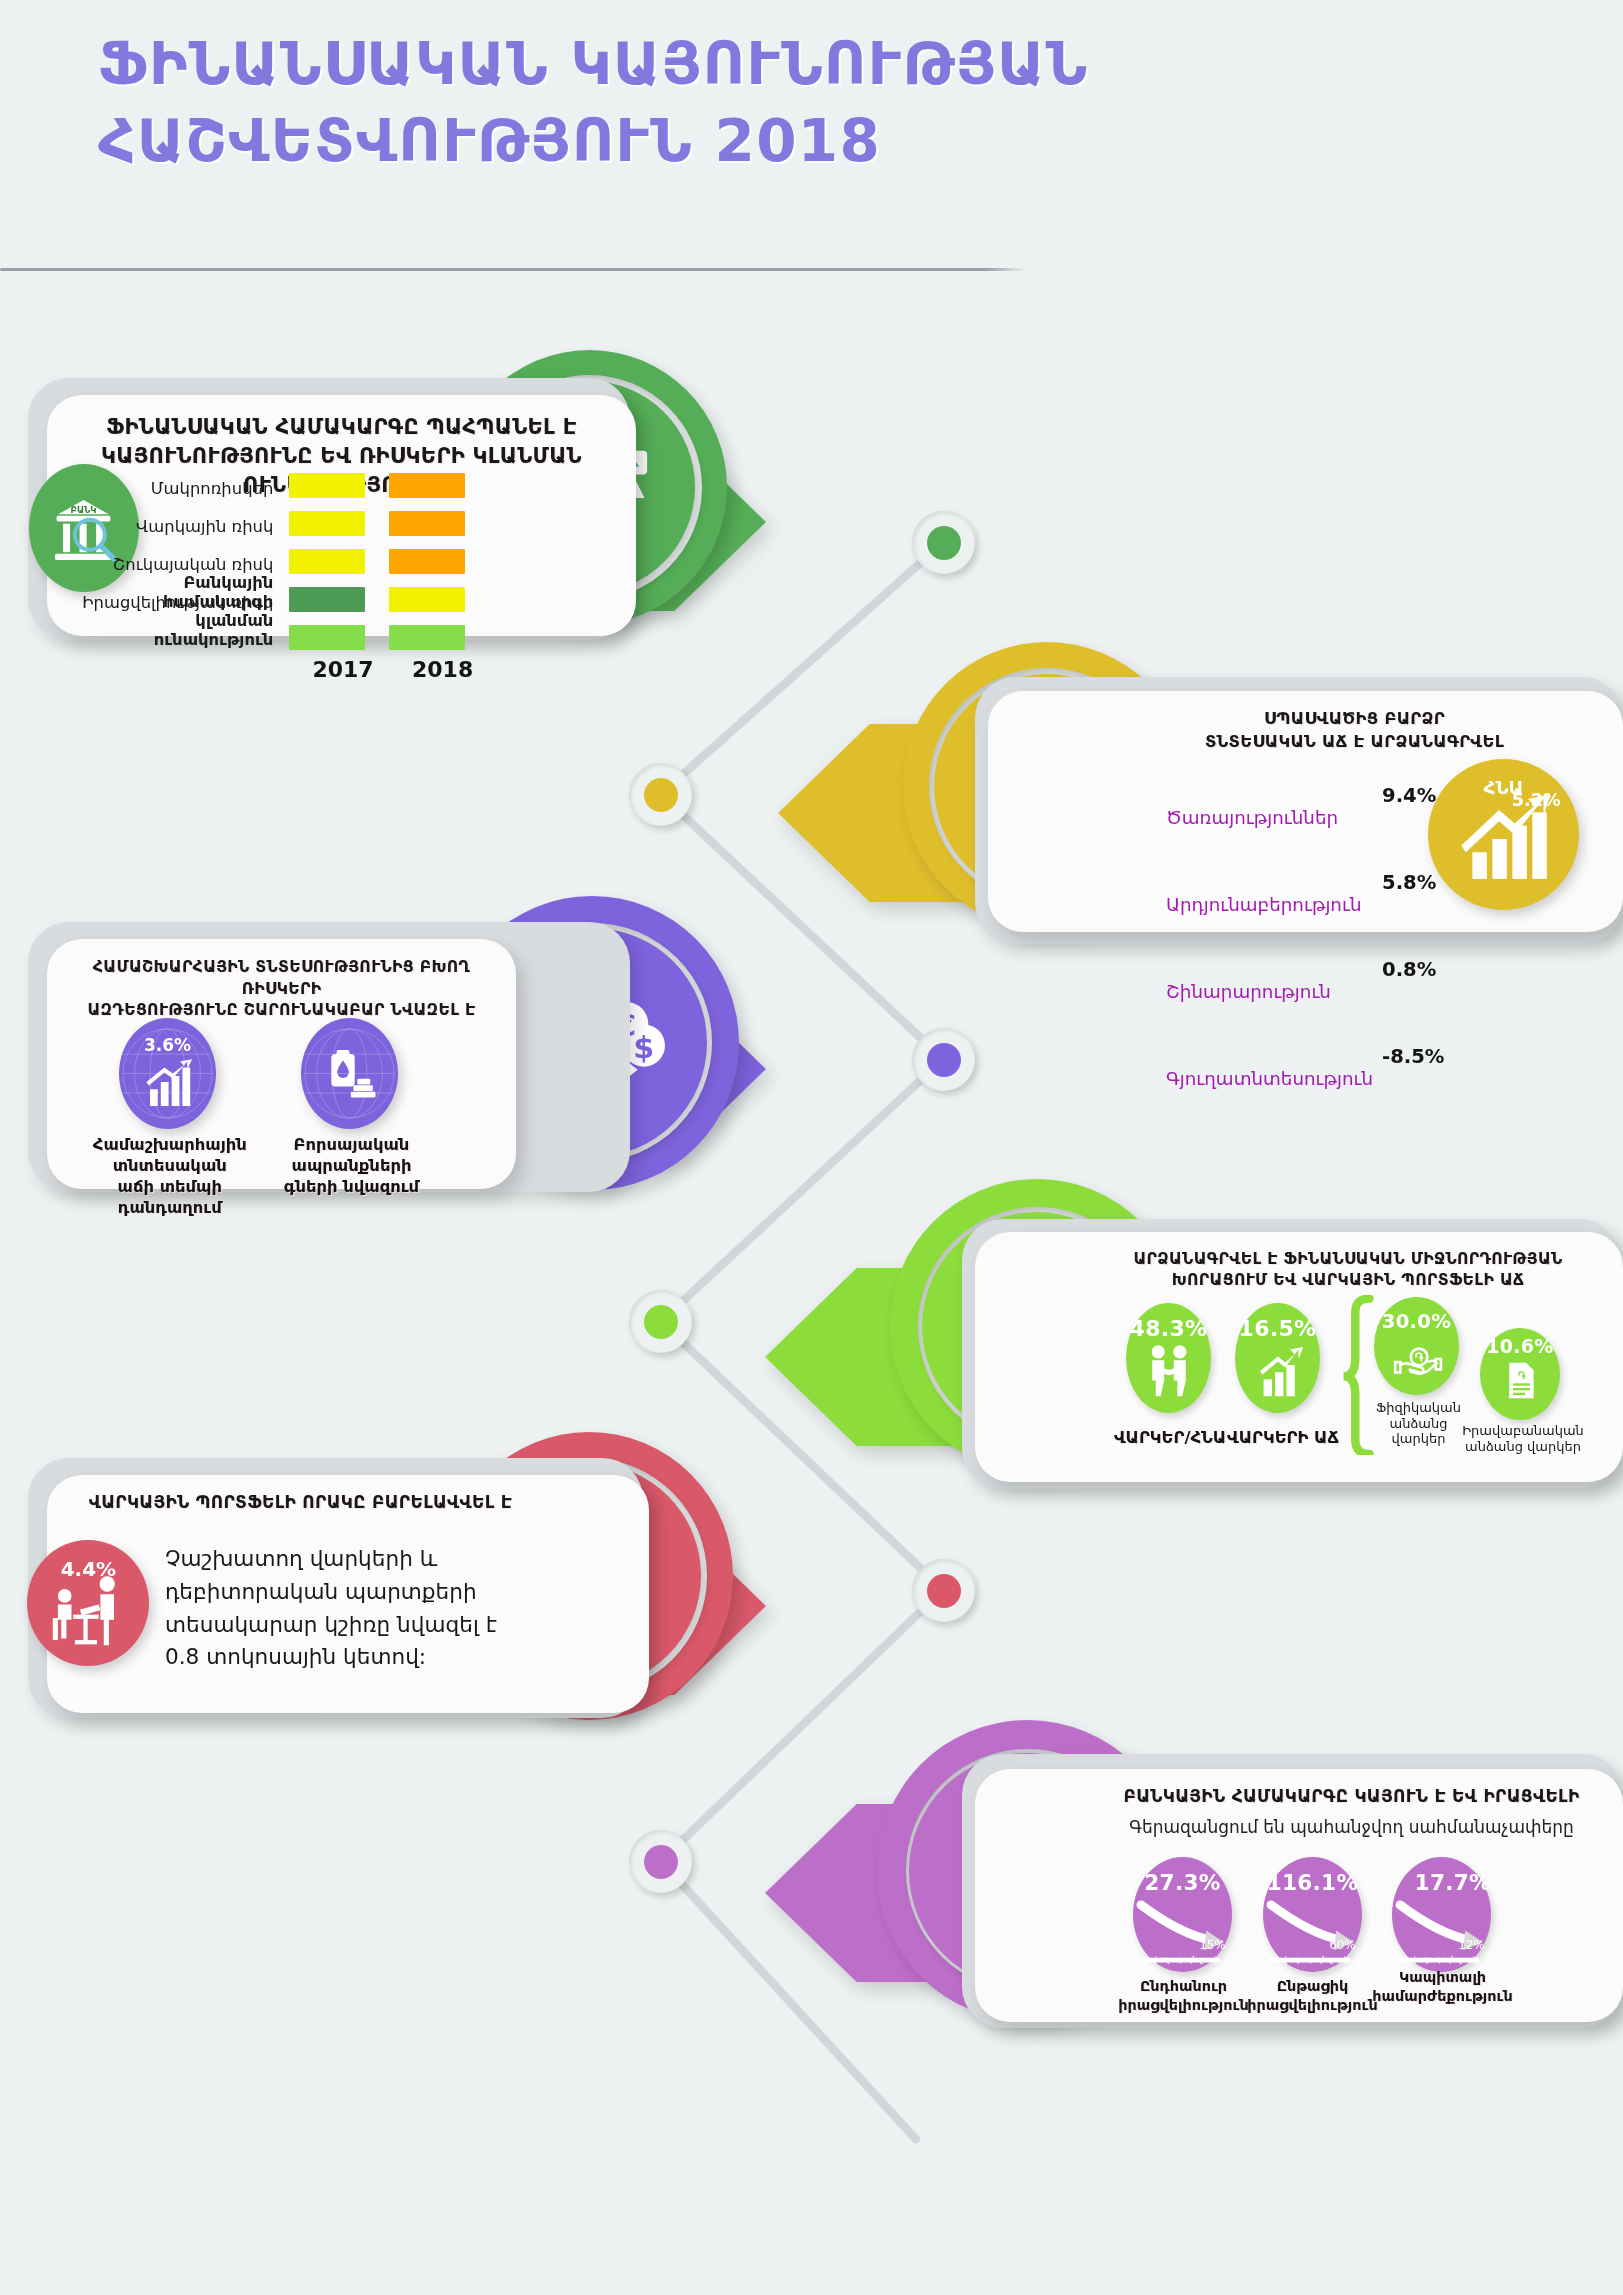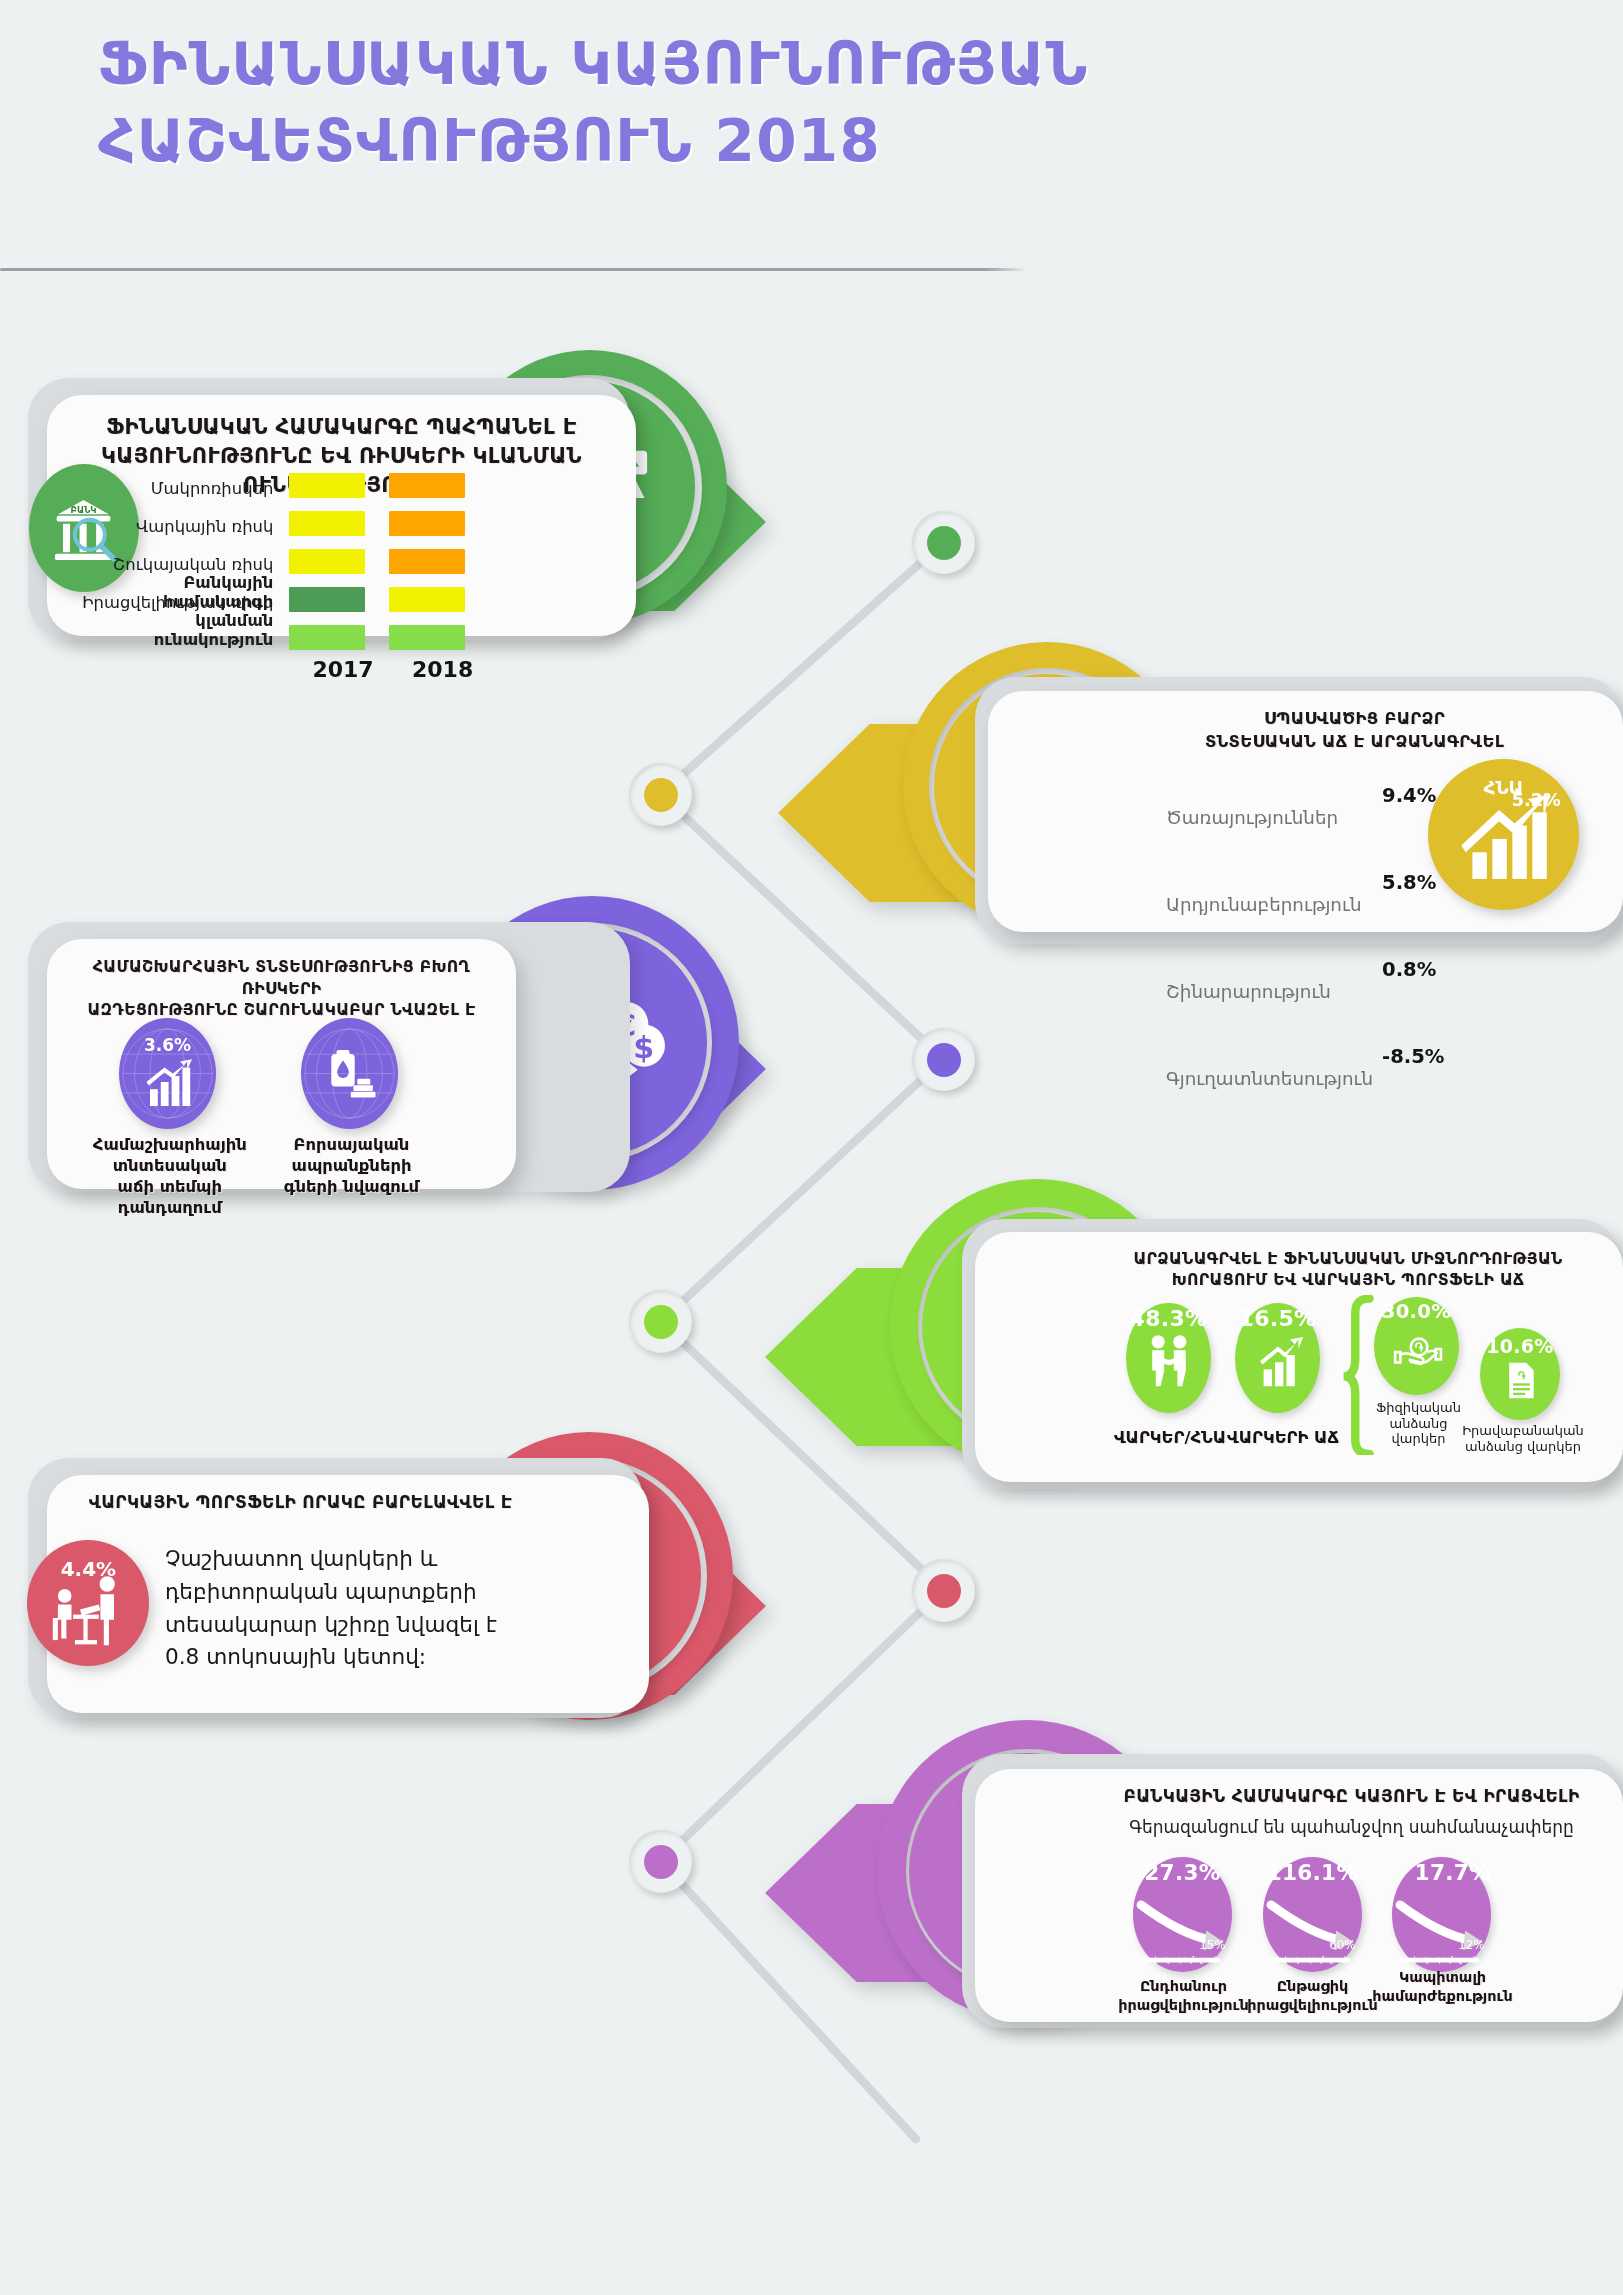--- a/index.html
+++ b/index.html
@@ -78,30 +78,30 @@
   
   .risk-row { display:flex; align-items:flex-end; height:30px; margin-bottom:7.9px; }
   .risk-label { width: 216px; text-align:right; padding-right:15.7px; font-size:16.4px; color:#1b1c1e; }
   .risk-label.two { line-height:1.15; font-weight:bold; font-size:16.4px; }
   .swatch { width: 76px; height: 25px; margin-right: 23.6px; border-radius:1.3px; }
   .yearrow { display:flex; margin-left:232px; }
   .yearlbl { width:76px; margin-right:23.6px; text-align:center; font-weight:bold; font-size:22px; color:#141414; }
 
   
   .srow { display:flex; align-items:center; margin-bottom:22px; }
-  .sname { width: 216px; font-size: 18.3px; color:#737373;margin-top:44px; }
+  .sname { width: 216px; font-size: 18.3px; color:#a21caf;margin-top:44px; }
   .sval  { font-size: 19.6px; font-weight: bold; color:#141414; }
 
   
   .pcirc {
     position:absolute; border-radius:50%;
     display:flex; flex-direction:column; align-items:center; justify-content:flex-start;
     color:#fff; box-shadow:2.6px 3.9px 7.9px rgba(0,0,0,.16);
   }
-  .pcirc .pct { font-size:22px; font-weight:bold; margin-top:3px; letter-spacing:0.3px; }
+  .pcirc .pct { font-size:22px; font-weight:bold; margin-top:13px; letter-spacing:0.3px; }
   .minilbl {
     position:absolute; text-align:center; font-size:12.4px; color:#17181a; line-height:1.2;
     text-shadow: 0.7px 0.7px 0 rgba(255,255,255,.8);
   }
   .caplbl {
     position:absolute; text-align:center; font-weight:bold; font-size:17px; color:#141414;
     text-shadow: 1.3px 1.3px 0 rgba(250,225,228,.8);
   }
   .bodytext { position:absolute; font-size:21.6px; line-height:1.52; color:#17181a; }
   .badge-pct {

